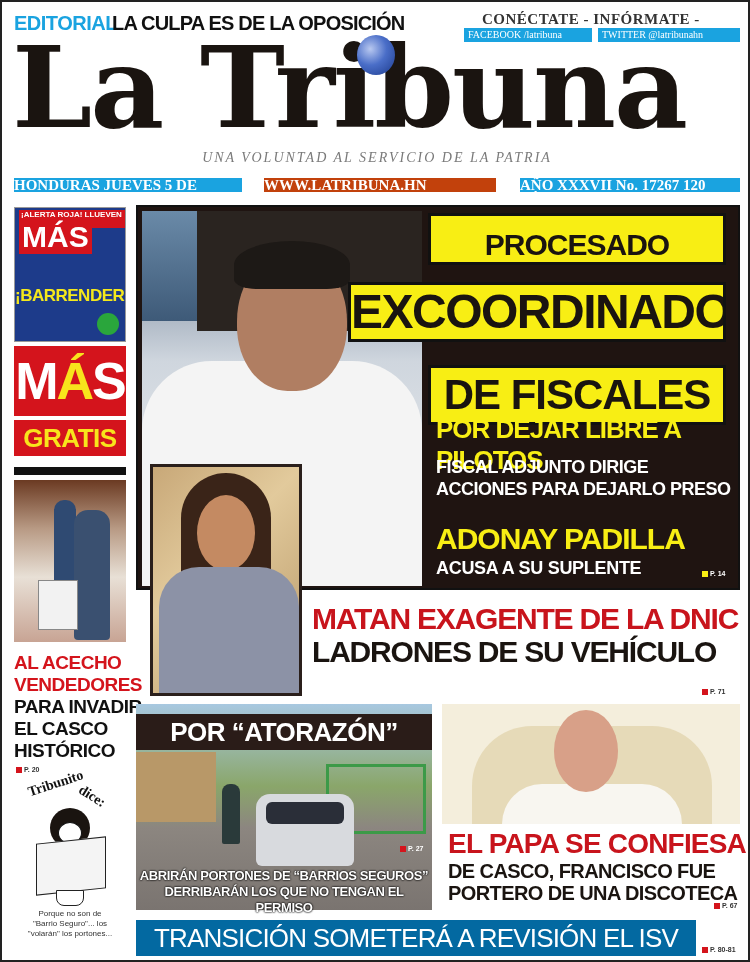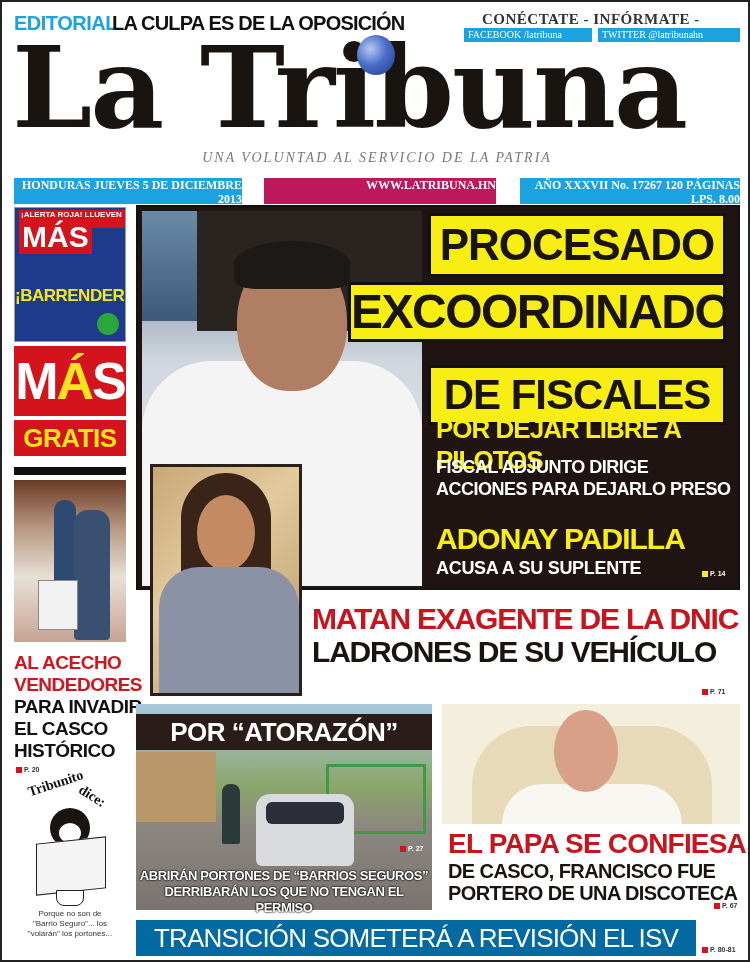--- a/index.html
+++ b/index.html
@@ -16,23 +16,23 @@
   .fb { left: 462px; width: 128px; }
   .tw { left: 596px; width: 142px; }
 
   
   .masthead { left: 10px; top: 30px; font-family: "DejaVu Serif", serif; font-size: 112px; font-weight: bold; color: #1a1410; letter-spacing: -2px; line-height: 1; transform: scaleX(1.02); transform-origin: left top; }
   .globe { left: 355px; top: 33px; width: 38px; height: 40px; border-radius: 50%;
     background: radial-gradient(circle at 35% 35%, #b8c8f0 0%, #4a6ec8 45%, #1c3a8c 100%); }
   .tagline { left: 0; width: 750px; top: 148px; text-align: center; font-family: "Liberation Serif", serif; font-style: italic; font-size: 14px; color: #7a7a7a; letter-spacing: 2px; }
 
   
-  .infobar { top: 176px; height: 26px; color: #fff; font-family: "Liberation Serif", serif; font-size: 12px; font-weight: bold; line-height: 14px; text-align: right; }
+  .infobar { top: 176px; height: 14px; color: #fff; font-family: "Liberation Serif", serif; font-size: 15px; font-weight: bold; line-height: 14px; text-align: left; }
   .info-date { left: 12px; width: 228px; background: #1aa3e0; }
-  .info-web { left: 262px; width: 232px; background: #be185d; }
+  .info-web { left: 262px; width: 232px; background: #c2410c; }
   .info-issue { left: 518px; width: 220px; background: #1aa3e0; }
 
   
   .mas-mag { left: 12px; top: 205px; width: 112px; height: 135px; background: #1d3b8a; border: 1px solid #999; overflow: hidden; }
   .mas-mag .mm-logo { position: absolute; left: 4px; top: 12px; font-size: 30px; font-weight: bold; color: #fff; background: #d4141c; padding: 0 3px; line-height: 34px; }
   .mas-mag .mm-top { position: absolute; left: 4px; top: 2px; font-size: 8px; font-weight: bold; color: #fff; background: #d4141c; padding: 0 2px; }
   .mas-mag .mm-head { position: absolute; left: 0; width: 112px; top: 78px; text-align: center; font-size: 17px; font-weight: bold; color: #f4e81c; letter-spacing: -0.5px; }
   .mas-mag .mm-badge { position: absolute; right: 6px; bottom: 6px; width: 22px; height: 22px; border-radius: 50%; background: #2aa63c; }
 
   .mas-promo { left: 12px; top: 344px; width: 112px; height: 70px; background: #d4141c; color: #fff; font-size: 52px; font-weight: bold; text-align: center; line-height: 70px; letter-spacing: -2px; }
@@ -65,21 +65,21 @@
   .lead-box { left: 134px; top: 203px; width: 604px; height: 385px; background: #1f1411; border: 2px solid #111; }
   .lead-photo { left: 140px; top: 209px; width: 280px; height: 375px; overflow: hidden;
     background: linear-gradient(180deg, #5c6f88 0%, #cfd6de 40%, #f2f2f2 100%); }
   .lead-photo .jug { position: absolute; left: 0; top: 0; width: 55px; height: 110px; background: linear-gradient(180deg, #6a8aa8, #3e5a78); }
   .lead-photo .bg-dark { position: absolute; left: 55px; top: 0; width: 225px; height: 120px; background: #2a2420; }
   .lead-photo .shirt { position: absolute; left: 0; top: 150px; width: 280px; height: 230px; background: #f4f4f4; border-radius: 70px 70px 0 0; }
   .lead-photo .face { position: absolute; left: 95px; top: 40px; width: 110px; height: 140px; background: #b07e62; border-radius: 50% 50% 46% 46%; }
   .lead-photo .hair { position: absolute; left: 92px; top: 30px; width: 116px; height: 48px; background: #1d1916; border-radius: 50% 50% 20% 20%; }
 
   .yellow-box { background: #f8ee14; border: 3px solid #111; color: #1a1410; font-weight: bold; text-align: center; white-space: nowrap; overflow: hidden; }
-  .yb1 { left: 426px; top: 211px; width: 298px; height: 64px; font-size: 44px; line-height: 58px; letter-spacing: -1px; }
+  .yb1 { left: 426px; top: 211px; width: 298px; height: 52px; font-size: 30px; line-height: 58px; letter-spacing: -1px; }
   .yb2 { left: 346px; top: 280px; width: 378px; height: 60px; font-size: 48px; line-height: 54px; letter-spacing: -1.5px; }
   .yb3 { left: 426px; top: 345px; width: 298px; height: 60px; font-size: 42px; line-height: 54px; letter-spacing: -1px; margin-top: 18px; }
 
   .lead-yellow { left: 434px; top: 412px; color: #f8ee14; font-size: 26px; font-weight: bold; letter-spacing: -1px; }
   .lead-white { left: 434px; top: 454px; color: #fff; font-size: 18px; font-weight: bold; line-height: 22px; letter-spacing: -0.5px; }
   .lead-name { left: 434px; top: 520px; color: #f8ee14; font-size: 30px; font-weight: bold; letter-spacing: -1px; }
   .lead-sub { left: 434px; top: 556px; color: #fff; font-size: 18px; font-weight: bold; letter-spacing: -0.3px; }
   .pref-lead { left: 700px; top: 568px; color: #fff; }
   .pref-lead .sq { background: #f8ee14; }
 

